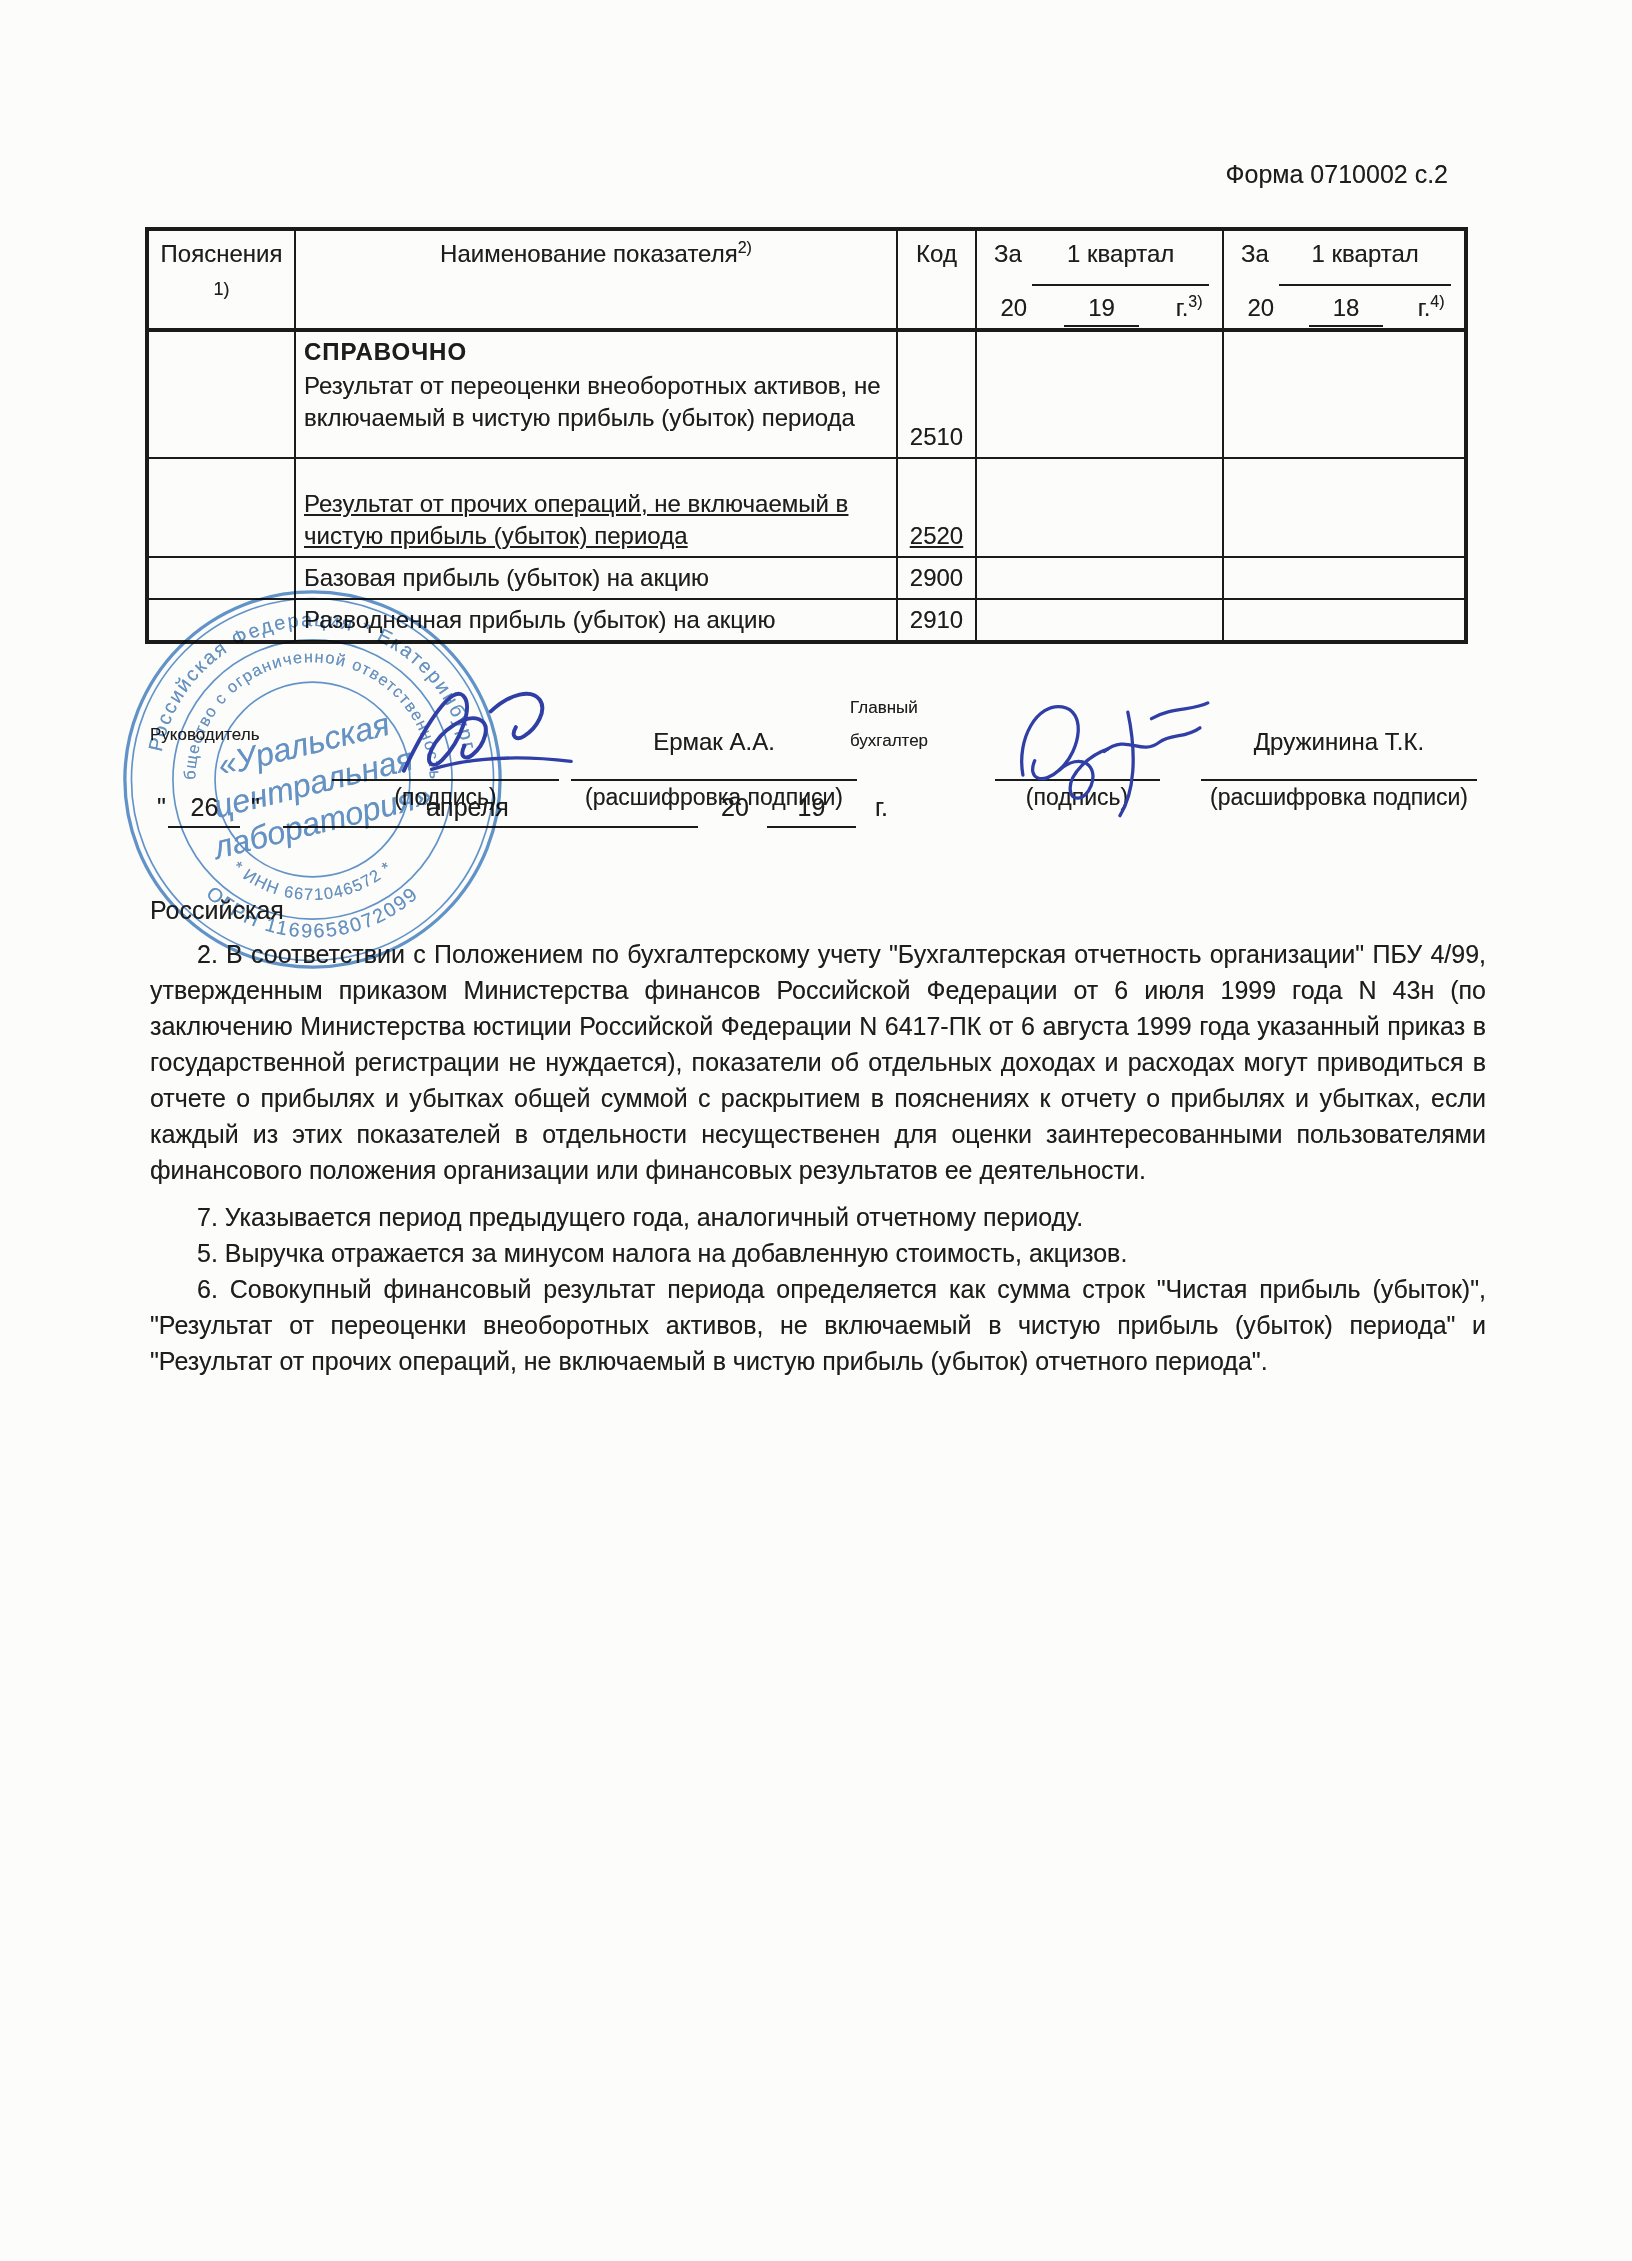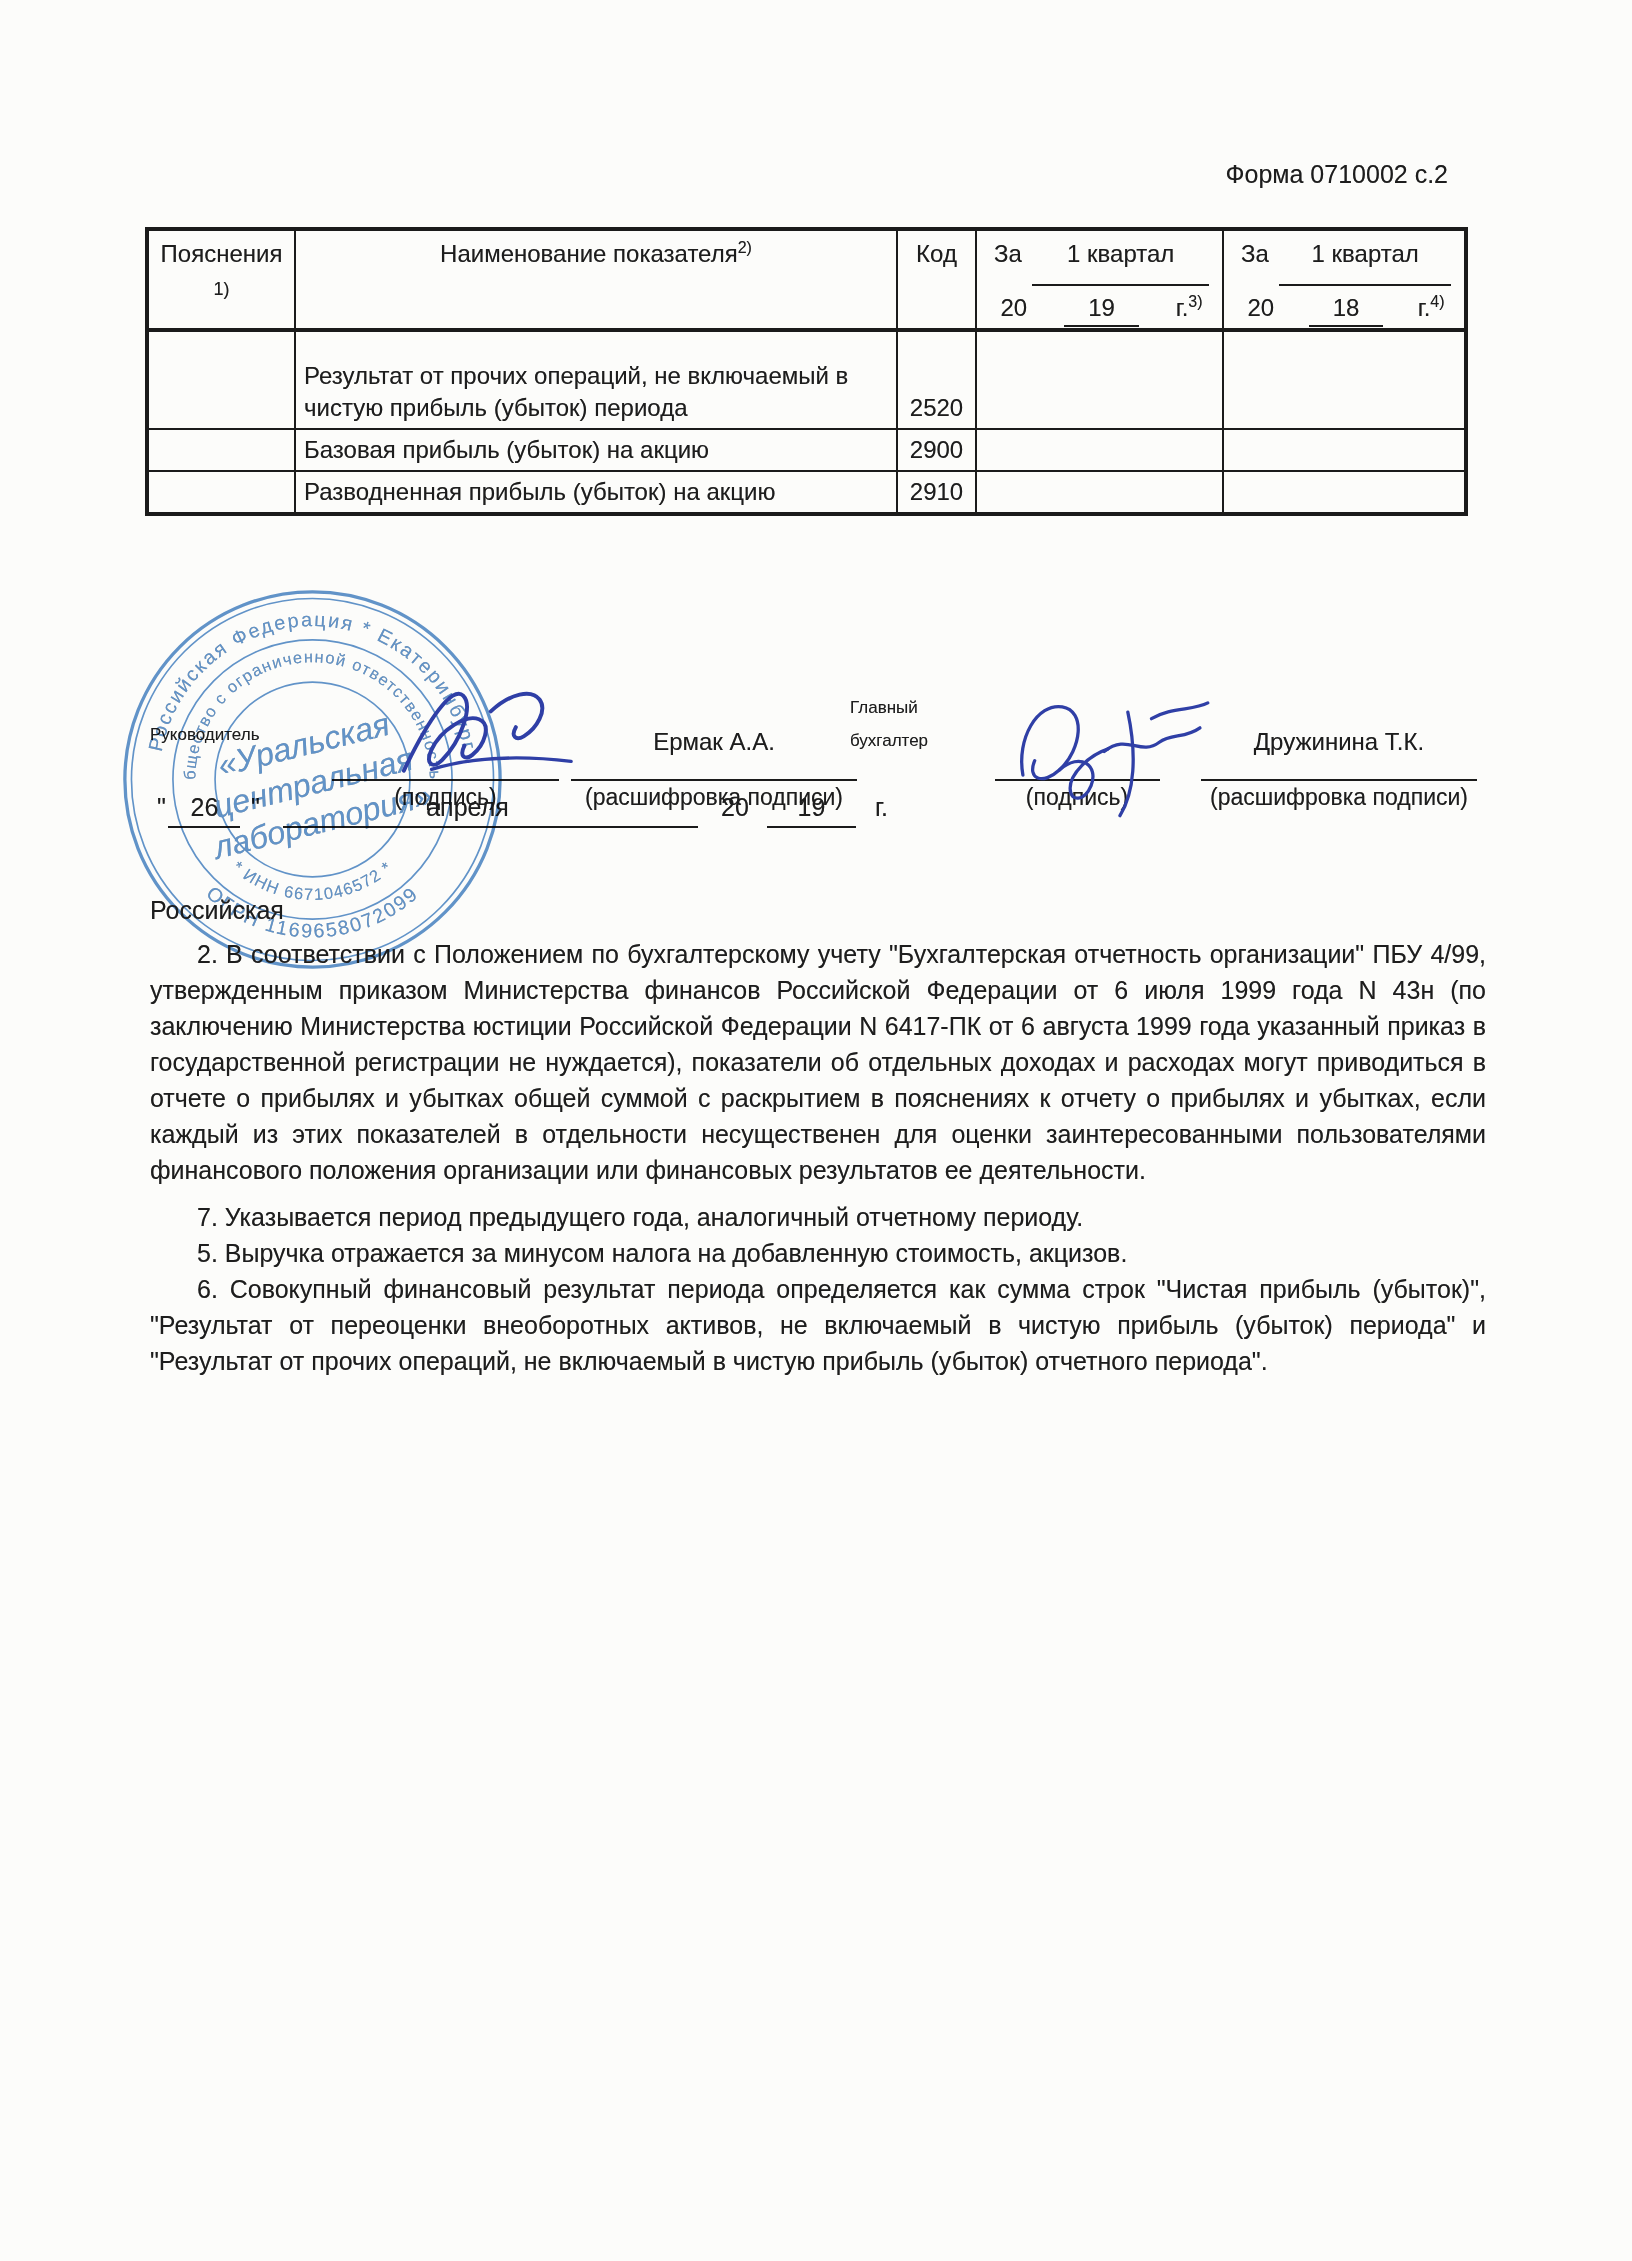--- a/index.html
+++ b/index.html
@@ -14,21 +14,21 @@
   
   .fin-table {
     position:absolute; left:145px; top:227px; width:1319px;
     border-collapse:collapse; table-layout:fixed; font-size:24px;
   }
   .fin-table, .fin-table th, .fin-table td { border:2px solid #1b1b1b; }
   .fin-table { border-width:4px; }
   .fin-table th { border-bottom-width:4px; font-weight:normal; vertical-align:top; padding-top:9.2px; }
   tr.hr  { height:88px; }
   tr.r0  { height:128px; }
-  tr.r1  { height:99px; }
+  tr.r1  { height:99px;text-decoration:underline; }
   tr.r2  { height:36px; }
   tr.r3  { height:33px; }
   tr.r4  { height:30px; }
   .cell-name { padding:4px 8px; line-height:32px; text-align:left; }
   .vtop { vertical-align:top; }
   .vbot { vertical-align:bottom; }
   .vmid { vertical-align:middle; }
   .cell-code { text-align:center; }
   .cell-code.vbot { padding-bottom:5.3px; }
   .cell-val { text-align:center; font-size:24px; }
@@ -110,20 +110,30 @@
           <span class="za">За</span>
           <span class="uflex"><span>1 квартал</span></span>
         </div>
         <div class="pl2">
           <span>20</span>
           <span class="uyear">18</span>
           <span><span>г.</span><sup>4)</sup></span>
         </div>
       </th>
     </tr>
+    <tr class="r0">
+      <td class="cell-note"></td>
+      <td class="cell-name vtop">
+        <div class="spravochno">СПРАВОЧНО</div>
+        <div>Результат от переоценки внеоборотных активов, не включаемый в чистую прибыль (убыток) периода</div>
+      </td>
+      <td class="cell-code vbot">2510</td>
+      <td class="cell-val"></td>
+      <td class="cell-val"></td>
+    </tr>
     <tr class="r1">
       <td class="cell-note"></td>
       <td class="cell-name vbot">Результат от прочих операций, не включаемый в чистую прибыль (убыток) периода</td>
       <td class="cell-code vbot">2520</td>
       <td class="cell-val"></td>
       <td class="cell-val"></td>
     </tr>
     <tr class="r3">
       <td class="cell-note"></td>
       <td class="cell-name vmid">Базовая прибыль (убыток) на акцию</td>

